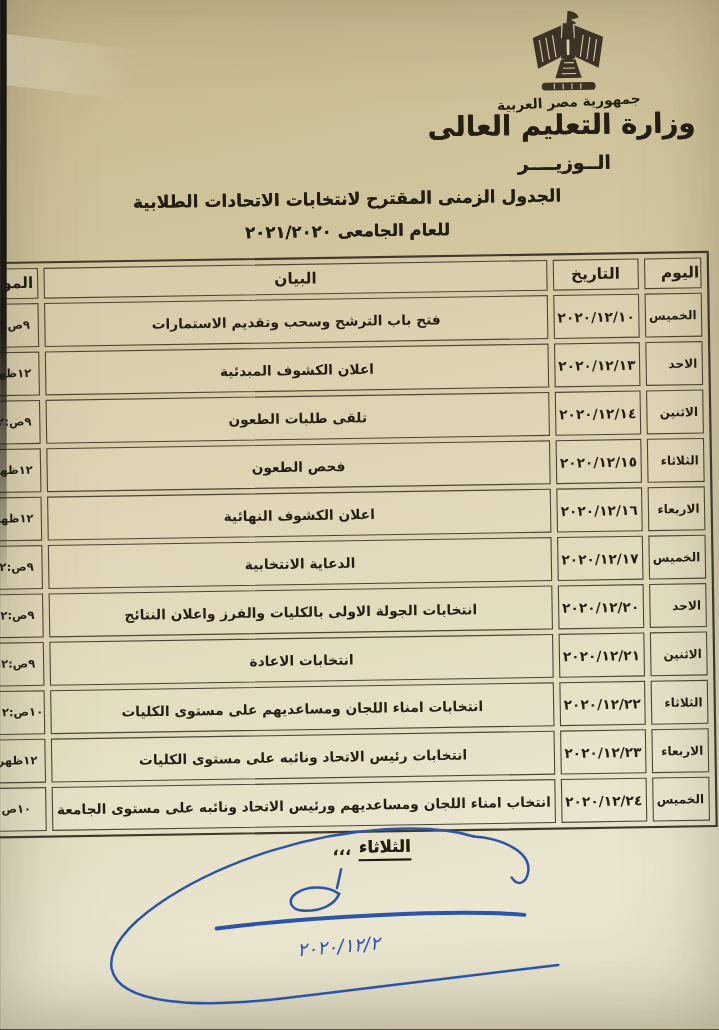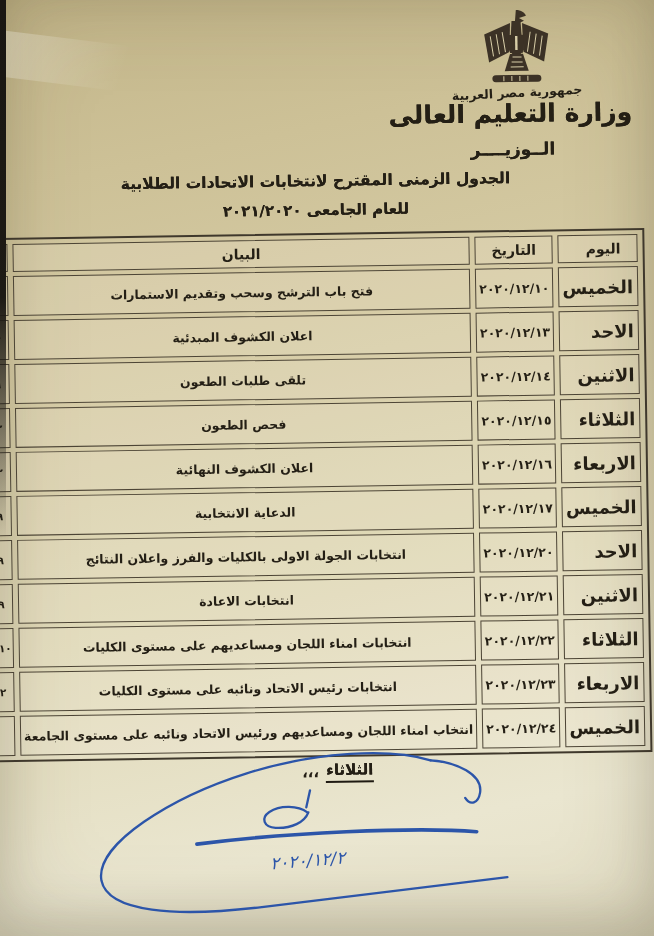--- a/index.html
+++ b/index.html
@@ -54,22 +54,22 @@
     border:2px solid #3f382c;direction:rtl;
     background:rgba(250,247,235,.05);
   }
   .sched th,.sched td{
     border:1.6px solid #4c4435;background:rgba(252,250,240,.12);
     font-weight:bold;color:#241f15;text-align:center;vertical-align:middle;
     padding:1px 3px;
   }
   .sched th{height:24px;font-size:14px;}
   .sched td{height:36px;}
-  td.c-day{font-size:18px;text-align:right;padding-right:4px;white-space:nowrap;}
-  th.c-day{text-align:right;padding-right:16px;}
+  td.c-day{font-size:11px;text-align:right;padding-right:4px;white-space:nowrap;}
+  th.c-day{text-align:right;padding-right:1px;}
   td.c-date{font-size:12.5px;white-space:nowrap;letter-spacing:.3px;}
   td.c-stmt{font-size:12.5px;white-space:nowrap;overflow:hidden;}
   td.c-time{font-size:10.5px;white-space:nowrap;padding:1px;}
   
   .approval{
     position:absolute;top:761px;left:248px;width:170px;text-align:center;
     font-size:15px;font-weight:bold;direction:rtl;white-space:nowrap;
   }
   .approval .lbl{border-bottom:2.5px solid #1f1a12;padding-bottom:2px;text-shadow:0 0 .5px #241f15;}
   .approval .mks{margin-right:7px;position:relative;top:2px;}

